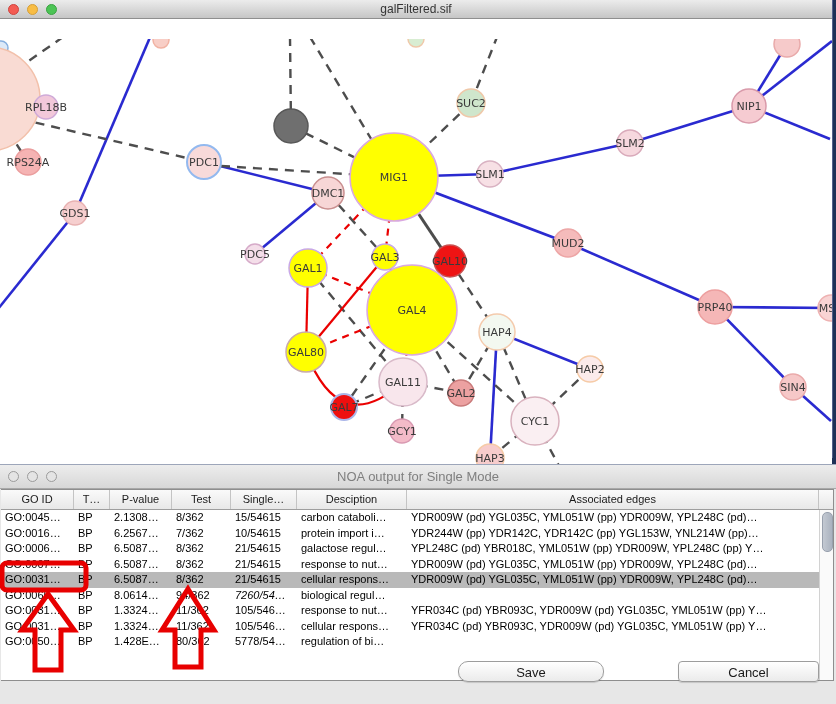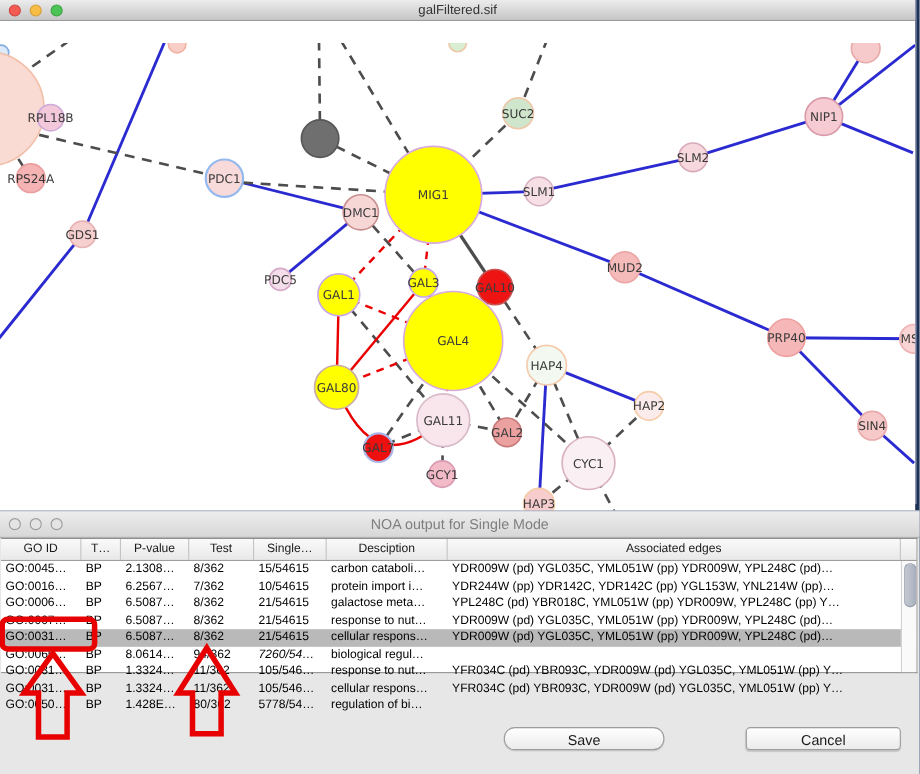--- a/index.html
+++ b/index.html
@@ -25,21 +25,21 @@
   .e-gd{stroke:#4d4d4d;stroke-width:2.4;stroke-dasharray:9,7;fill:none;}
   .e-gs{stroke:#4d4d4d;stroke-width:3;fill:none;}
   .e-r{stroke:#ea0000;stroke-width:2.2;fill:none;}
   .e-rd{stroke:#ea0000;stroke-width:2.2;stroke-dasharray:7,6;fill:none;}
   
   .win-noa{position:absolute;left:0;top:464px;width:836px;height:240px;background:#e7e7e7;
            border-top:1px solid #9da6ba;}
   .noa-titlebar{position:absolute;left:0;top:0;right:0;height:23px;
                 background:linear-gradient(#ededed,#d7d7d7);border-bottom:1px solid #a8a8a8;}
   .noa-title{position:absolute;left:0;right:0;top:4px;text-align:center;font-size:13px;color:#7f7f7f;}
-  .tablewrap{position:absolute;left:1px;top:24px;width:833px;height:123px;background:#fff;
+  .tablewrap{position:absolute;left:1px;top:24px;width:833px;height:192px;background:#fff;
              border:1px solid #8e8e8e;border-left:none;box-sizing:border-box;}
   .thead{display:flex;height:20px;background:linear-gradient(#fafafa,#e8e8e8);
          border-bottom:1px solid #9e9e9e;box-sizing:border-box;}
   .th{font-size:11px;color:#1a1a1a;text-align:center;line-height:19px;flex:none;
       border-right:1px solid #c4c4c4;box-sizing:border-box;overflow:hidden;white-space:nowrap;}
   .trow{display:flex;height:15.5px;box-sizing:border-box;}
   .trow.sel{background:#b9b9b9;}
   .td{font-size:11px;color:#000;line-height:15.5px;flex:none;padding-left:4px;
       box-sizing:border-box;overflow:hidden;white-space:nowrap;}
   .vscroll{position:absolute;right:0;top:20px;bottom:0;width:14px;background:#fafafa;
@@ -222,21 +222,21 @@
           <div class="td" style="width: 66px;">10/54615</div>
           <div class="td" style="width: 110px;">protein import i…</div>
           <div class="td" style="width: 412px;">YDR244W (pp) YDR142C, YDR142C (pp) YGL153W, YNL214W (pp)…</div>
         </div>
         <div class="trow">
           <div class="td" style="width: 73px;">GO:0006…</div>
           <div class="td" style="width: 36px;">BP</div>
           <div class="td" style="width: 62px;">6.5087…</div>
           <div class="td" style="width: 59px;">8/362</div>
           <div class="td" style="width: 66px;">21/54615</div>
-          <div class="td" style="width: 110px;">galactose meta…</div>
+          <div class="td" style="width: 110px;">galactose regul…</div>
           <div class="td" style="width: 412px;">YPL248C (pd) YBR018C, YML051W (pp) YDR009W, YPL248C (pp) Y…</div>
         </div>
         <div class="trow">
           <div class="td" style="width: 73px;">GO:0007…</div>
           <div class="td" style="width: 36px;">BP</div>
           <div class="td" style="width: 62px;">6.5087…</div>
           <div class="td" style="width: 59px;">8/362</div>
           <div class="td" style="width: 66px;">21/54615</div>
           <div class="td" style="width: 110px;">response to nut…</div>
           <div class="td" style="width: 412px;">YDR009W (pd) YGL035C, YML051W (pp) YDR009W, YPL248C (pd)…</div>

